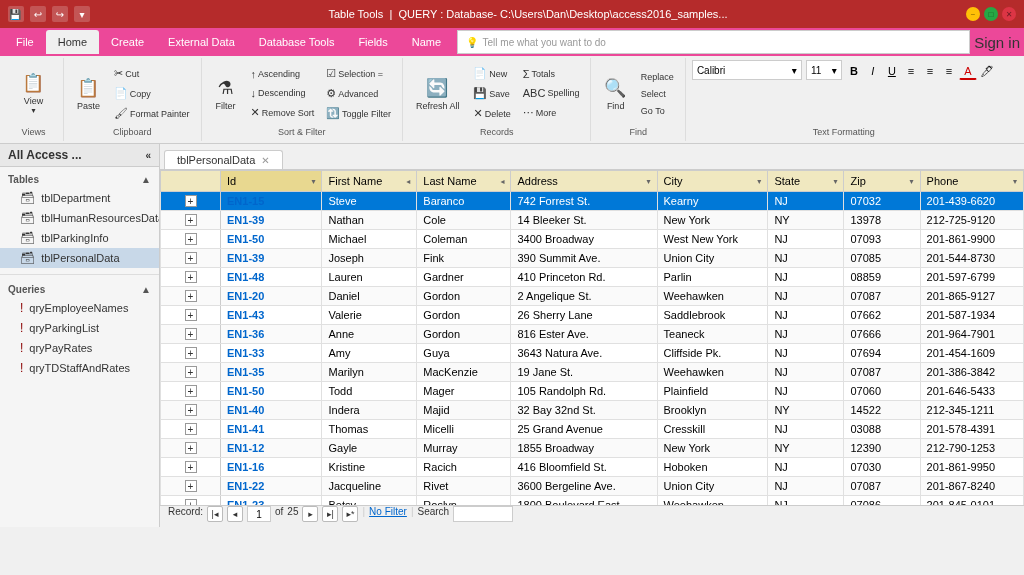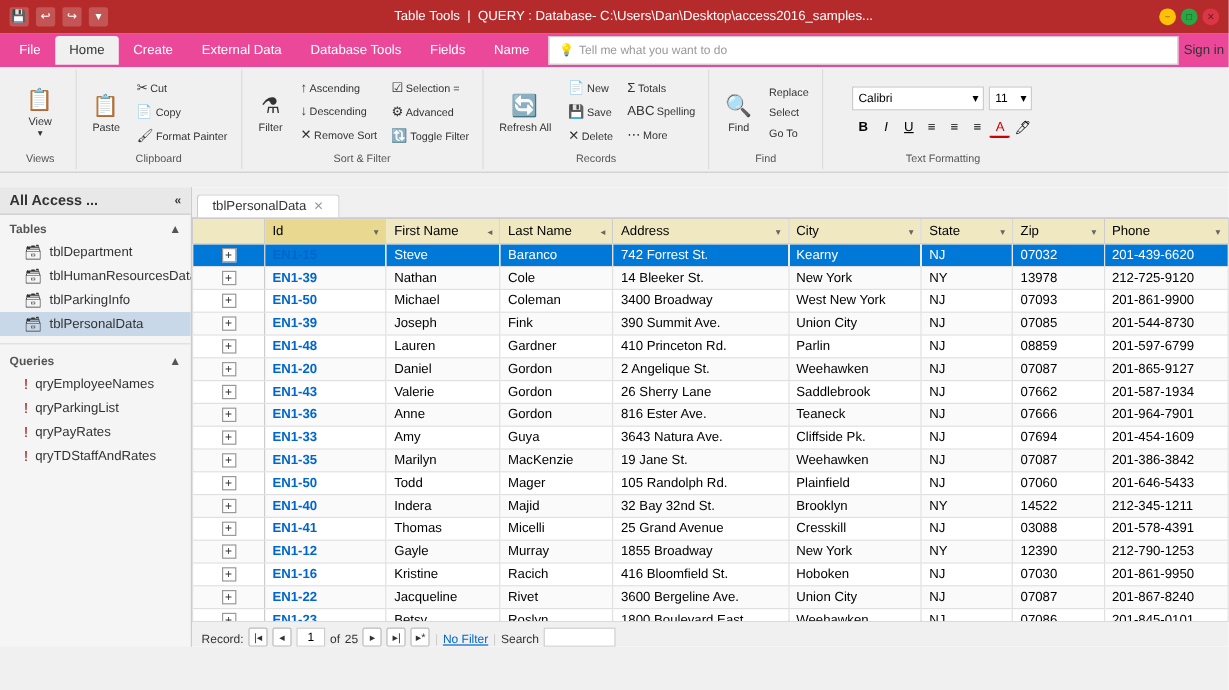--- a/index.html
+++ b/index.html
@@ -158,26 +158,25 @@
       gap: 4px;
       height: 24px;
       flex: 1;
       margin: 0 4px;
     }
 
     
     .main-area {
       display: flex;
       height: calc(575px - 28px - 28px - 88px - 24px - 24px);
-      margin-top: 12px;
     }
     .sign-in-btn {
       margin-left: auto;
       color: #333;
-      font-size: 11px;
+      font-size: 15px;
       cursor: pointer;
     }
 
     
     .sidebar {
       width: 160px;
       background: #f5f5f5;
       border-right: 1px solid #ccc;
       overflow-y: auto;
       flex-shrink: 0;
@@ -320,21 +319,21 @@
       color: #333;
     }
     .id-cell { color: #0066cc; font-weight: bold; }
 
     
     .status-bar {
       background: #f0f0f0;
       border-top: 1px solid #ccc;
       height: 22px;
       display: flex;
-      align-items: flex-end;
+      align-items: flex-start;
       padding: 0 8px;
       font-size: 10px;
       color: #333;
       gap: 4px;
     }
     .status-nav-btn {
       width: 16px; height: 16px;
       border: 1px solid #bbb;
       background: white;
       display: flex; align-items: center; justify-content: center;
@@ -528,21 +527,21 @@
           </div>
         <div class="ribbon-btn-small">
             <span>Go To</span>
           </div>
       </div>
     </div>
     <div class="ribbon-group-label">Find</div>
   </div>
 
   <div class="ribbon-group" style="min-width:200px;">
-    <div class="ribbon-group-content" style="flex-direction:column; align-items:flex-start; gap:3px;">
+    <div class="ribbon-group-content" style="flex-direction:row; align-items:flex-start; gap:3px;">
       <div style="display:flex; gap:4px; align-items:center;">
         <div class="font-selector">
           <span>Calibri</span>
           <span>▾</span>
         </div>
         <div class="font-size-selector">
           <span>11</span>
           <span>▾</span>
         </div>
       </div>

